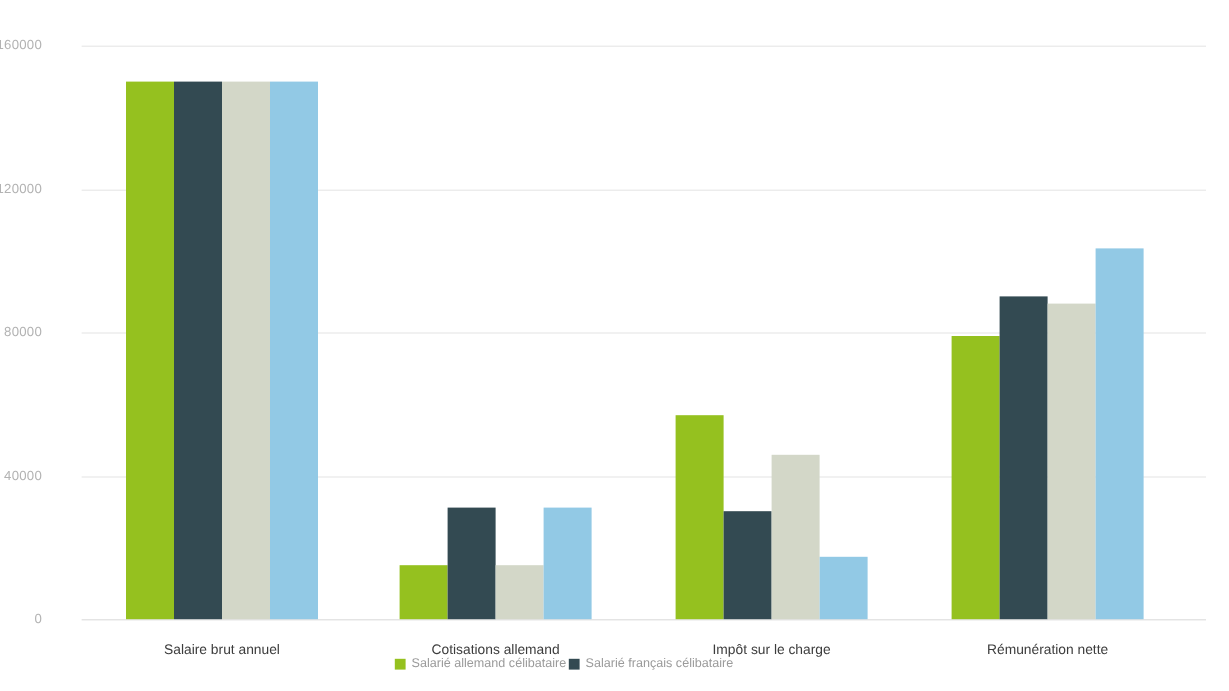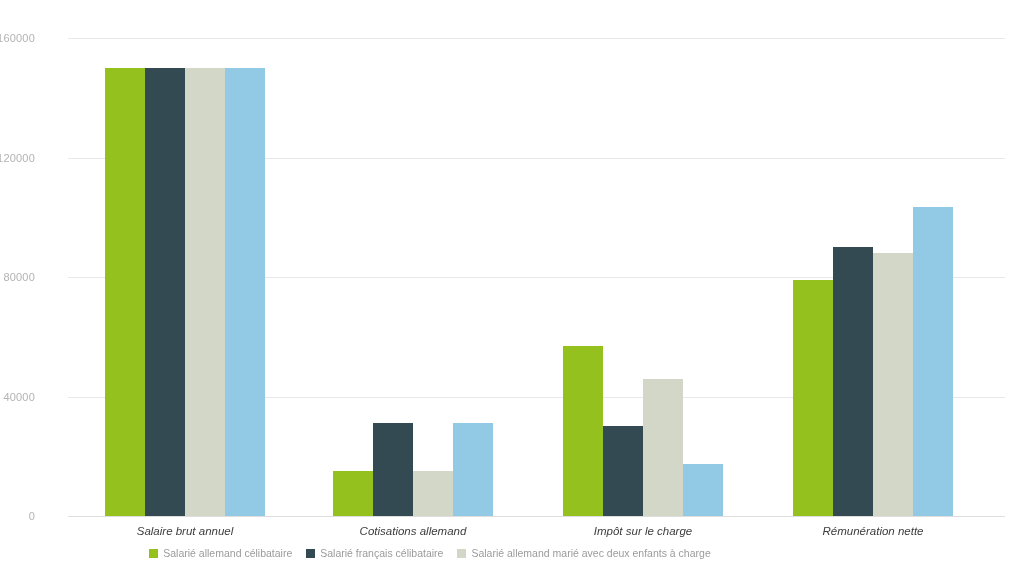--- a/index.html
+++ b/index.html
@@ -62,39 +62,39 @@
   }
   .bar {
     position: absolute;
     bottom: 0;
     width: 40px;
   }
 
   
   .cat-label {
     position: absolute;
-    top: 525px;
+    top: 536px;
     font-size: 11.5px;
     color: #3c3c3c;
     text-align: center;
     white-space: nowrap;
     transform: translateX(-50%);
-    font-style: italic;
   }
 
   
   .legend {
     position: absolute;
     left: 0;
     top: 547px;
     width: 860px;
     display: flex;
     justify-content: center;
     align-items: center;
-    gap: 14px;
+    gap: 2px;
+    padding-left: 40px;
   }
   .legend-item {
     display: flex;
     align-items: center;
     gap: 5px;
   }
   .legend-swatch {
     width: 9px;
     height: 9px;
     flex: 0 0 auto;
@@ -160,19 +160,15 @@
 
   <div class="legend" id="legend">
       <div class="legend-item">
         <span class="legend-swatch" style="background: rgb(149, 193, 31);"></span>
         <span class="legend-text">Salarié allemand célibataire</span>
       </div>
       <div class="legend-item">
         <span class="legend-swatch" style="background: rgb(51, 74, 82);"></span>
         <span class="legend-text">Salarié français célibataire</span>
       </div>
-      <div class="legend-item">
-        <span class="legend-swatch" style="background: rgb(211, 215, 200);"></span>
-        <span class="legend-text">Salarié allemand marié avec deux enfants à charge</span>
-      </div>
     </div>
 
 </div>
 
 </body></html>

